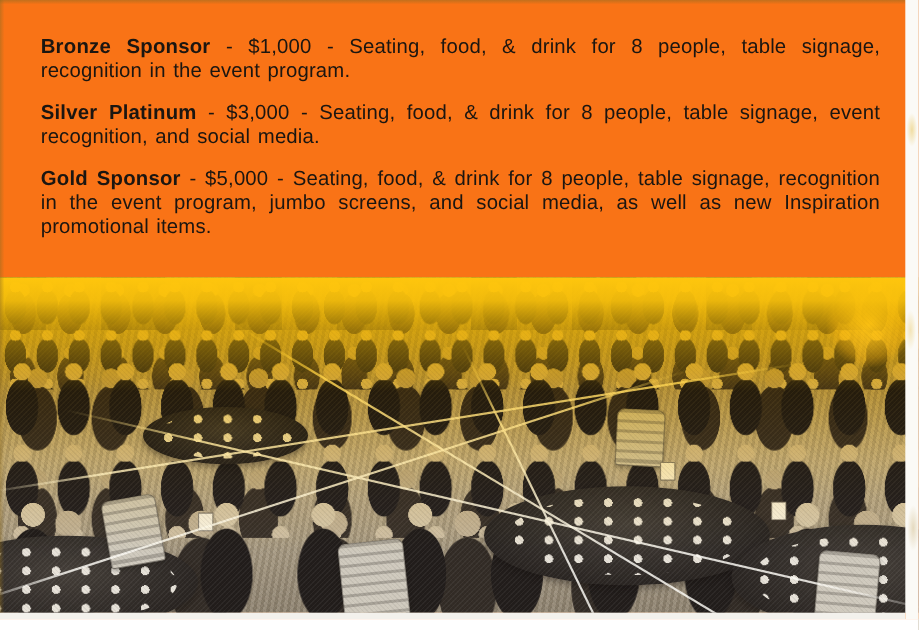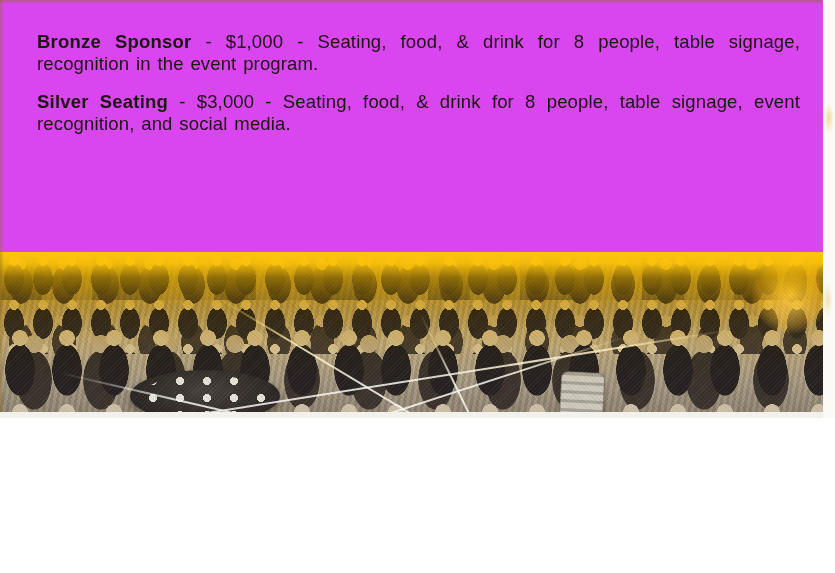--- a/index.html
+++ b/index.html
@@ -1,19 +1,19 @@
 <!DOCTYPE html>
 <html><head>
 <meta charset="utf-8">
 <style>
   html,body{margin:0;padding:0;background:#ffffff;}
   .flyer{
     position:relative;
-    width:835px;height:418px;
-    background:#d946ef;
+    width:835px;height:563px;
+    background:#f97316;
     overflow:hidden;
     font-family:"Liberation Sans",sans-serif;
   }
 
   
   .tiers{
     position:absolute;left:37px;right:35px;top:31px;z-index:5;
     color:#1b1611;
   }
   .tier{
@@ -154,21 +154,22 @@
   .edge-left{position:absolute;left:0;top:0;bottom:0;width:4px;z-index:7;
     background:linear-gradient(90deg, rgba(141,108,34,.45), rgba(141,108,34,0));}
 </style>
 </head>
 <body>
 
 <div class="flyer">
 
   <div class="tiers">
     <p class="tier"><strong>Bronze Sponsor</strong><span> - $1,000 - Seating, food, &amp; drink for 8 people, table signage, recognition in the event program.</span></p>
-    <p class="tier"><strong>Silver Seating</strong><span> - $3,000 - Seating, food, &amp; drink for 8 people, table signage, event recognition, and social media.</span></p>
+    <p class="tier"><strong>Silver Platinum</strong><span> - $3,000 - Seating, food, &amp; drink for 8 people, table signage, event recognition, and social media.</span></p>
+    <p class="tier"><strong>Gold Sponsor</strong><span> - $5,000 - Seating, food, &amp; drink for 8 people, table signage, recognition in the event program, jumbo screens, and social media, as well as new Inspiration promotional items.</span></p>
   </div>
 
   <div class="photo" title="Black-and-white photograph of a crowded indoor banquet event with round tables, chairs, streamer strings and standing guests; the top of the photo blends into the flat yellow background">
     <div class="layer floor"></div>
     <div class="layer stage"></div>
     <div class="layer crowd-far"></div>
     <div class="layer crowd-mid"></div>
     <div class="layer crowd-near"></div>
 
     <div class="table t-midleft"></div>

